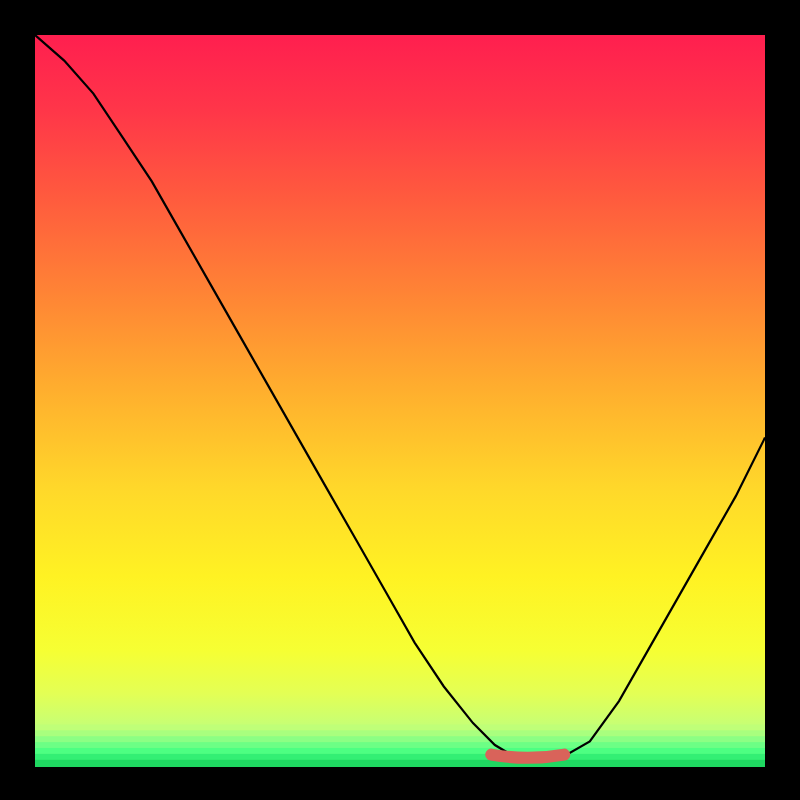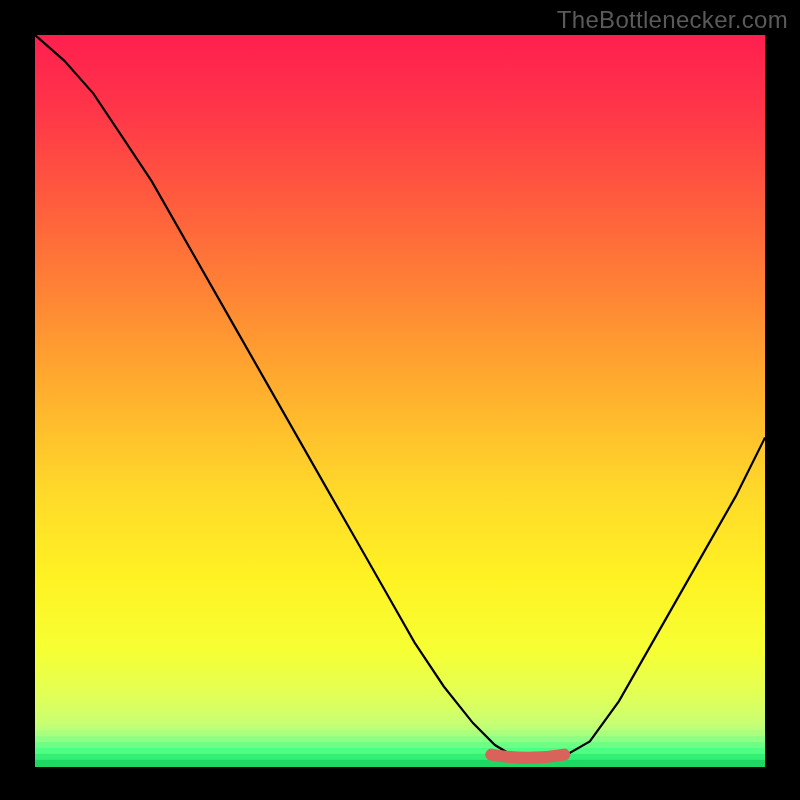--- a/index.html
+++ b/index.html
@@ -22,21 +22,20 @@
     width: 730px;
     height: 732px;
     background: #000;
     overflow: hidden;
   }
   .plot-svg { display: block; width: 100%; height: 100%; }
 </style>
 </head>
 <body>
 <div class="root">
-  <div class="watermark">TheBottlenecker.com</div>
   <div class="plot-frame">
     <svg class="plot-svg" viewBox="0 0 730 732" preserveAspectRatio="none">
       <defs>
         <linearGradient id="bgGrad" x1="0" y1="0" x2="0" y2="1">
             <stop offset="0.00%" stop-color="#ff1f4f"></stop>
             <stop offset="10.00%" stop-color="#ff3549"></stop>
             <stop offset="22.00%" stop-color="#ff5a3e"></stop>
             <stop offset="35.00%" stop-color="#ff8335"></stop>
             <stop offset="48.00%" stop-color="#ffad2e"></stop>
             <stop offset="62.00%" stop-color="#ffd82a"></stop>

